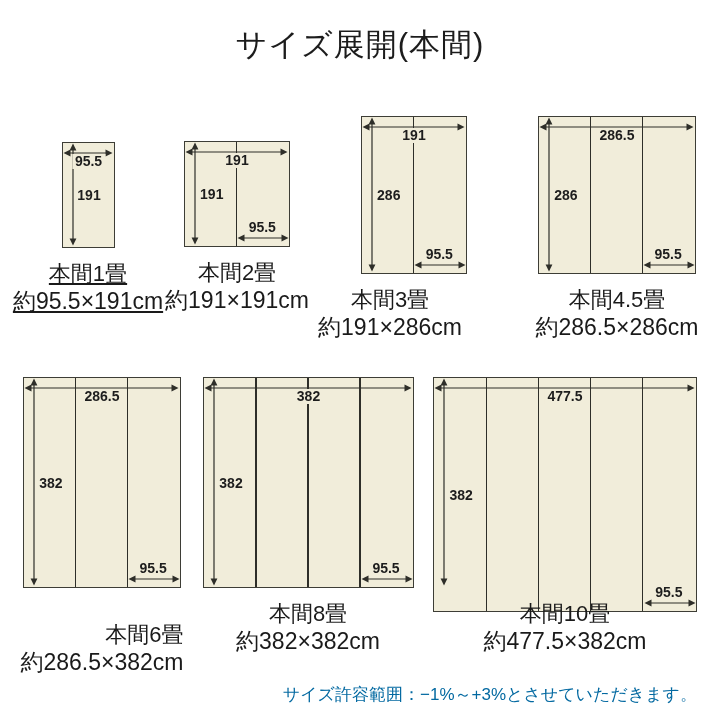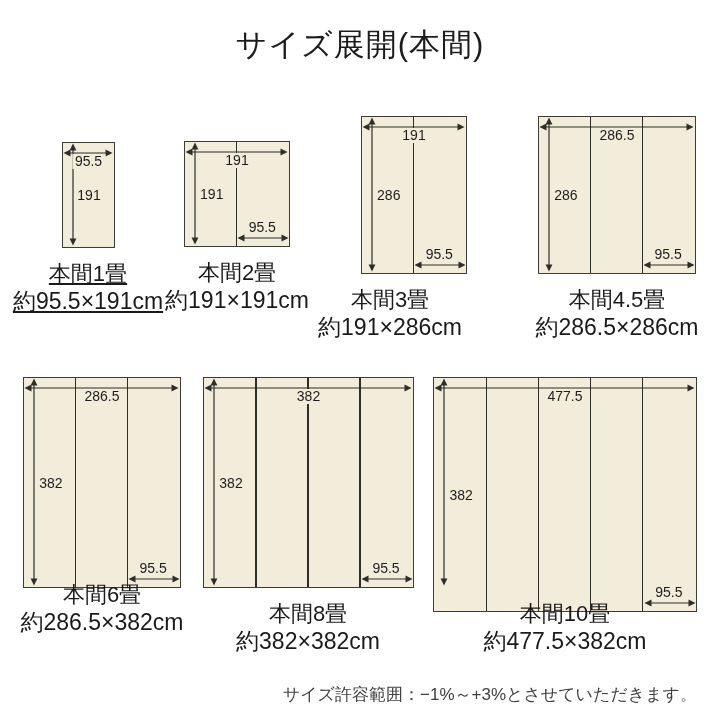--- a/index.html
+++ b/index.html
@@ -17,34 +17,34 @@
   #diagram-area { position:absolute; inset:0; }
   .mat { position:absolute; border:1.5px solid #3d3d36; }
   .divider { position:absolute; top:0; bottom:0; width:1.4px; }
   .arrow-wrap { position:absolute; line-height:0; }
   .arrow-wrap svg { display:block; }
   .top-arrow { left:0; top:4px; }
   .left-arrow { left:4px; top:0; }
   .bottom-arrow { right:0; bottom:2px; }
   .dim-label {
     position:absolute; font-size:14px; line-height:15px;
-    color:#1d1d1d; padding:0 3px; white-space:nowrap;
+    color:#1d1d1d; padding:0 3px; white-space:nowrap;font-weight:bold;
   }
   .top-label { left:50%; top:11px; transform:translateX(-50%); }
   .height-label { top:50%; transform:translate(-50%,-50%); }
   .panel-label { bottom:11px; transform:translateX(-50%); }
   .caption {
     position:absolute; transform:translateX(-50%);
     text-align:center; white-space:nowrap; color:#1a1a1a;
   }
   .cap-name { font-size:22px; line-height:26px; }
   .cap-size { font-size:23px; line-height:28px; }
   .footnote {
     position:absolute; top:683px; right:23px;
-    font-size:17px; color:#404040; white-space:nowrap;
+    font-size:17px; color:#0369a1; white-space:nowrap;
   }
 </style>
 </head>
 <body>
 
 <div class="page">
   <h1 class="title">サイズ展開(本間)</h1>
   <div id="diagram-area">
       <div class="mat" style="left: 62px; top: 142px; width: 53px; height: 106px; background: rgb(241, 237, 218); border-color: rgb(61, 61, 54);">
         <div class="arrow-wrap top-arrow">
@@ -183,21 +183,21 @@
         <div class="dim-label height-label" style="left: 26.8333px; background: rgb(241, 237, 218);">382</div>
         <div class="arrow-wrap bottom-arrow">
           <svg width="52" height="12" viewBox="0 0 52 12">
             <line x1="7" x2="45" y1="6" y2="6" stroke="#2e2e29" stroke-width="1.2"></line>
             <polygon points="0.5,6 7.5,2.6 7.5,9.4" fill="#2e2e29"></polygon>
             <polygon points="51.5,6 44.5,2.6 44.5,9.4" fill="#2e2e29"></polygon>
           </svg>
         </div>
         <div class="dim-label panel-label" style="left: 129.167px; background: rgb(241, 237, 218);">95.5</div>
       </div>
-      <div class="caption" style="left: 102px; top: 582px;">
+      <div class="caption" style="left: 102px; top: 622px; text-align: right;">
         <div class="cap-name">本間6畳</div>
         <div class="cap-size">約286.5×382cm</div>
       </div>
       <div class="mat" style="left: 203px; top: 377px; width: 211px; height: 211px; background: rgb(241, 237, 218); border-color: rgb(61, 61, 54);">
         <div class="divider" style="left: 51.3px; background: rgb(46, 46, 41);"></div>
         <div class="divider" style="left: 103.3px; background: rgb(46, 46, 41);"></div>
         <div class="divider" style="left: 155.3px; background: rgb(46, 46, 41);"></div>
         <div class="arrow-wrap top-arrow">
           <svg width="208" height="12" viewBox="0 0 208 12">
             <line x1="7" x2="201" y1="6" y2="6" stroke="#2e2e29" stroke-width="1.2"></line>

